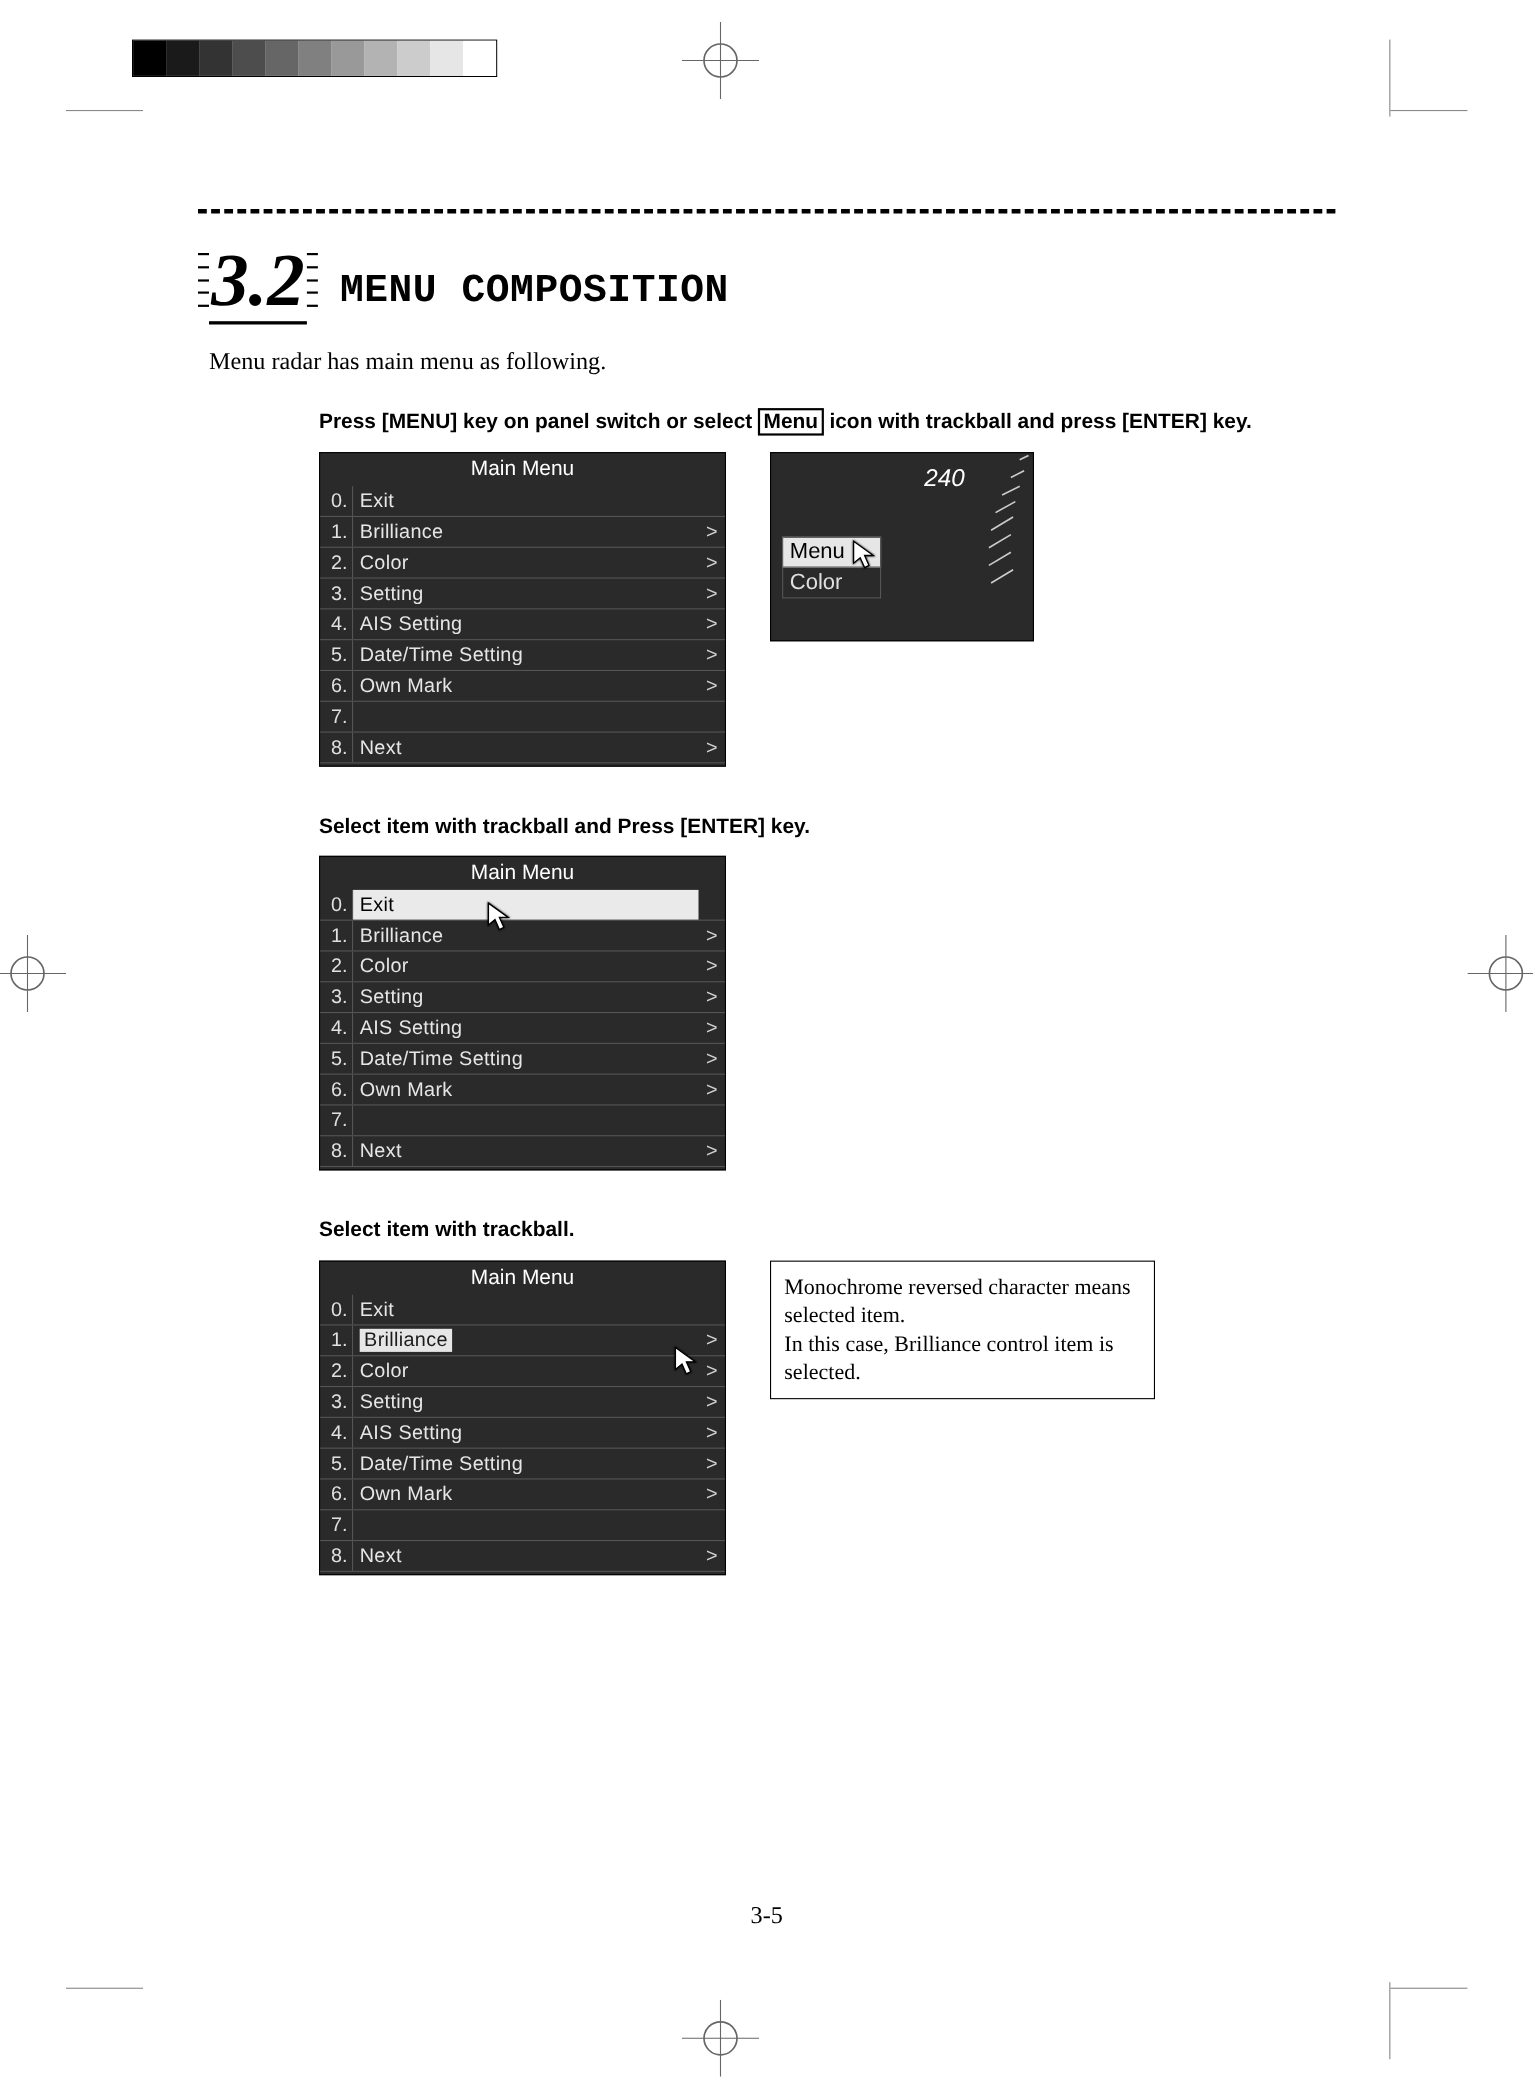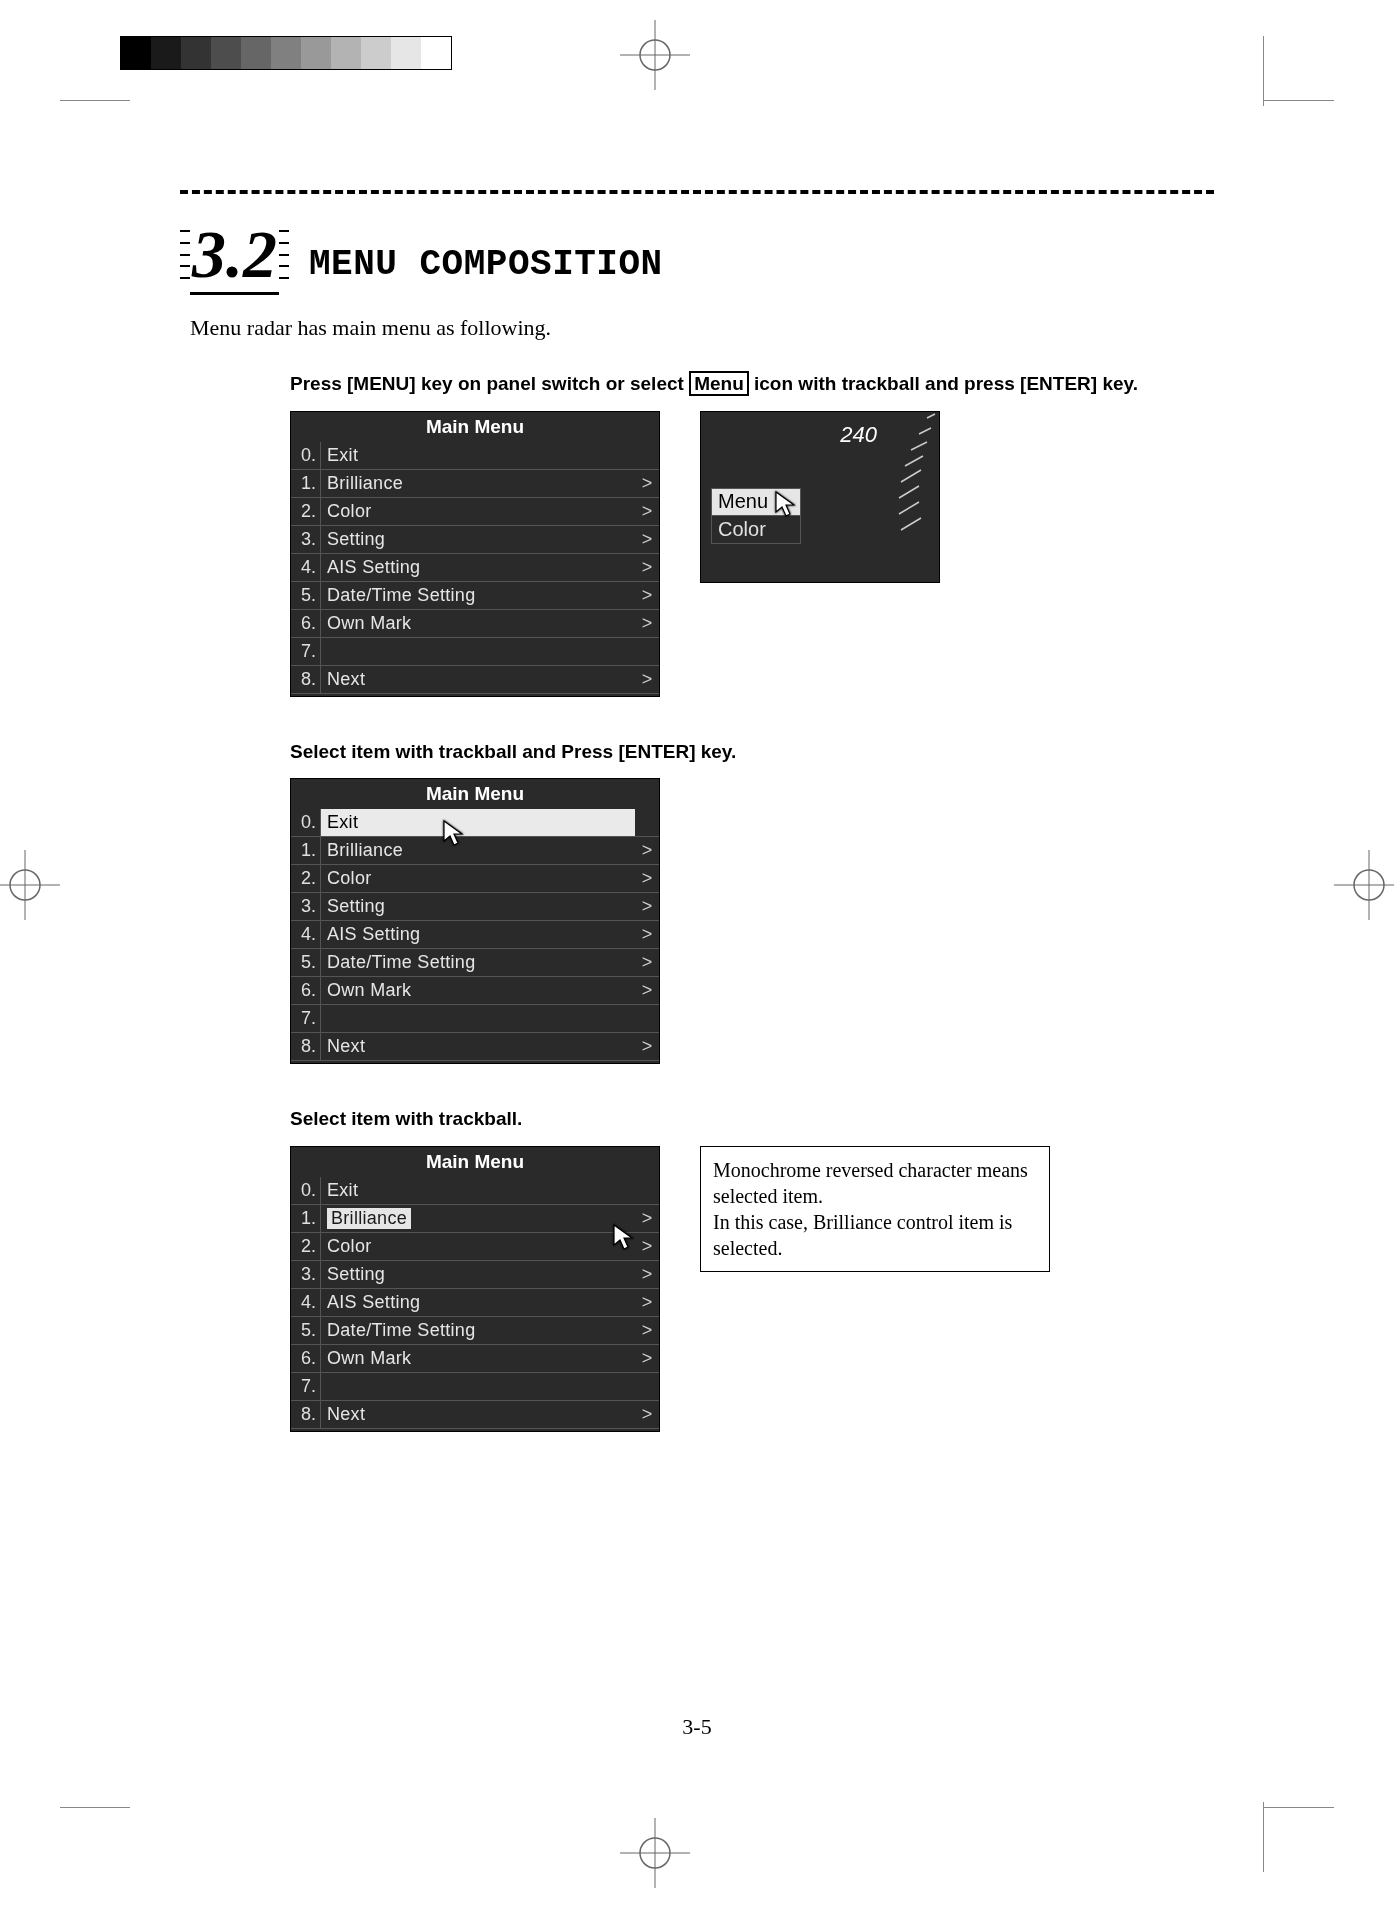--- a/index.html
+++ b/index.html
@@ -75,21 +75,21 @@
 
     .row { display: flex; align-items: flex-start; gap: 40px; }
 
     
     .radar-menu {
       width: 370px; background: #2a2a2a; color: #e6e6e6; border: 1px solid #000;
       font-family: Arial, "DejaVu Sans", sans-serif; font-size: 18px; position: relative;
       padding-bottom: 2px;
     }
     .radar-title {
-      text-align: center; color: #fff; font-size: 19px; padding: 4px 0; font-weight: bold;
+      text-align: center; color: #fff; font-size: 19px; padding: 4px 0; font-weight: normal;
       font-family: Arial, sans-serif;
     }
     .menu-row {
       display: flex; align-items: stretch; height: 28px; border-bottom: 1px solid #555;
     }
     .menu-row:first-of-type { border-top: 1px solid #555; }
     .menu-num {
       width: 30px; text-align: right; padding-right: 4px; color: #e0e0e0; font-size: 18px;
       border-right: 1px solid #555; display: flex; align-items: center; justify-content: flex-end;
     }
@@ -124,21 +124,21 @@
     }
     .mini-menu .mi:first-child { border-top: 1px solid #555; }
     .mini-menu .mi.sel { background: #e6e6e6; color: #000; }
 
     .note-box {
       border: 1.5px solid #000; padding: 10px 12px; font-size: 20px; width: 350px;
       line-height: 1.3;
     }
 
     .page-num {
-      position: absolute; bottom: 68px; left: 0; right: 0; text-align: center; font-size: 22px;
+      position: absolute; bottom: 54px; left: 0; right: 0; text-align: center; font-size: 22px;
     }
   </style>
 </head>
 <body>
 
 <div class="print-marks">
   <div class="grayscale-bar">
     <div style="background:#000"></div>
       <div style="background:#1a1a1a"></div>
       <div style="background:#333"></div>

